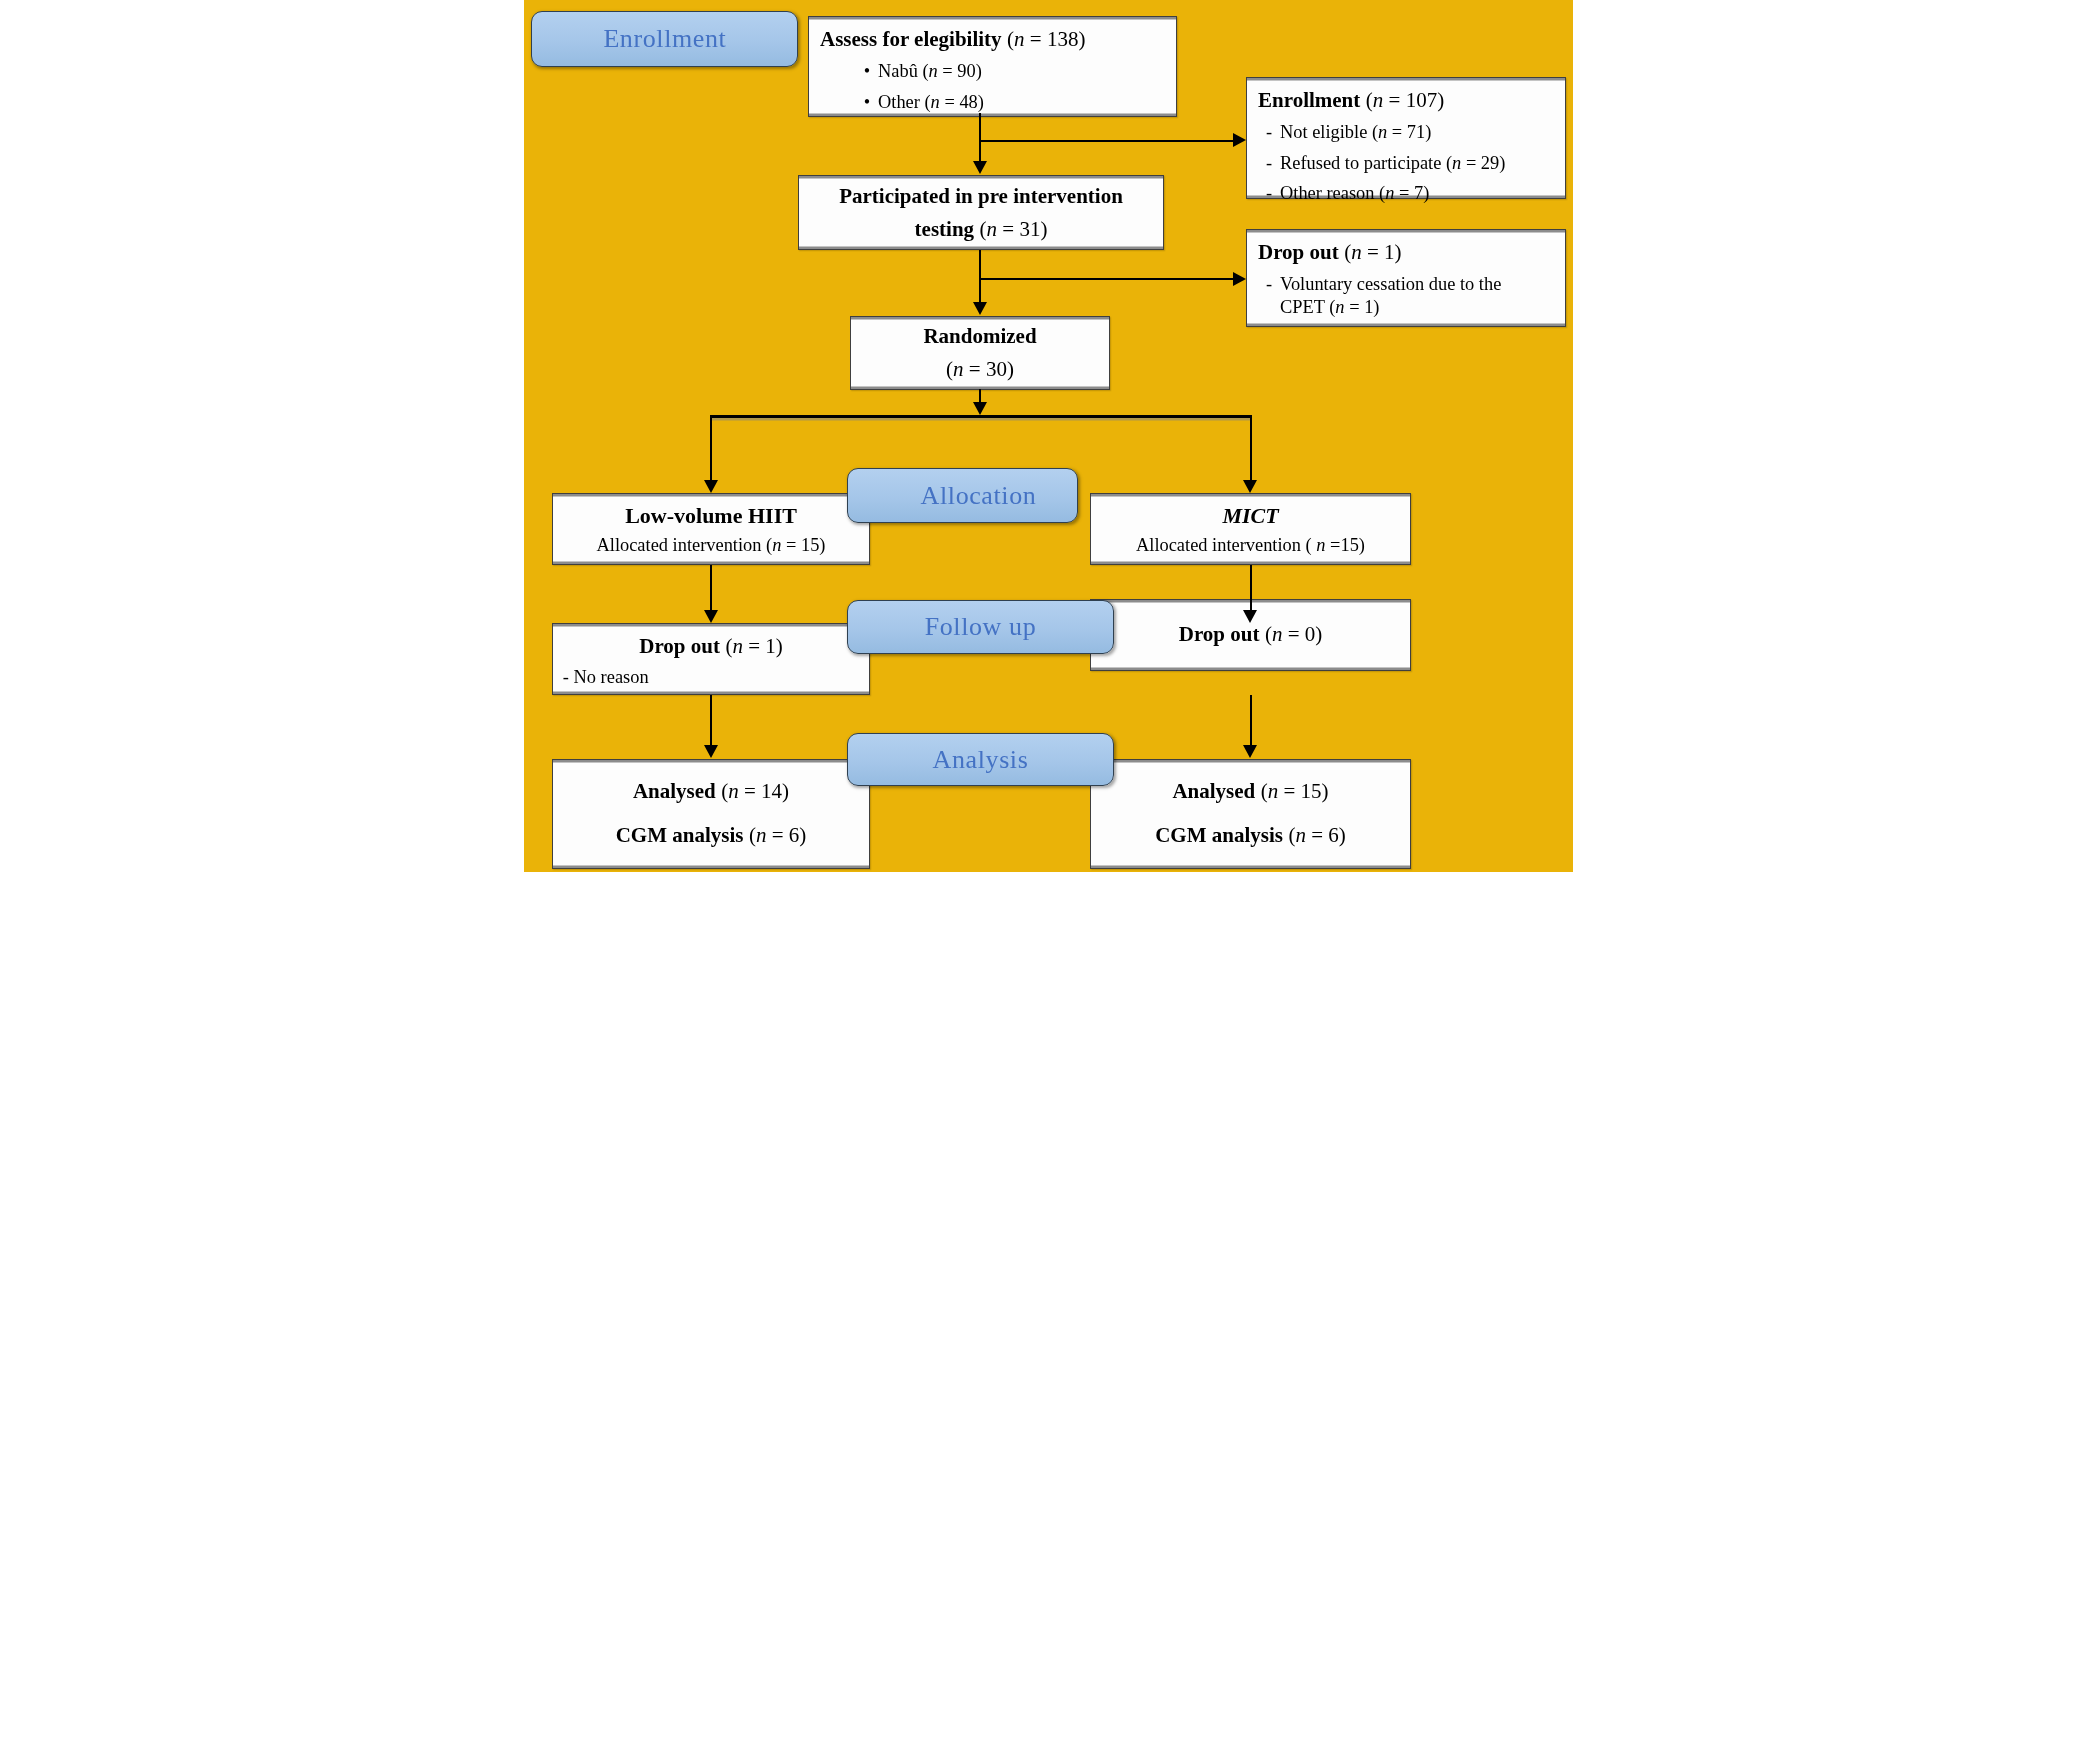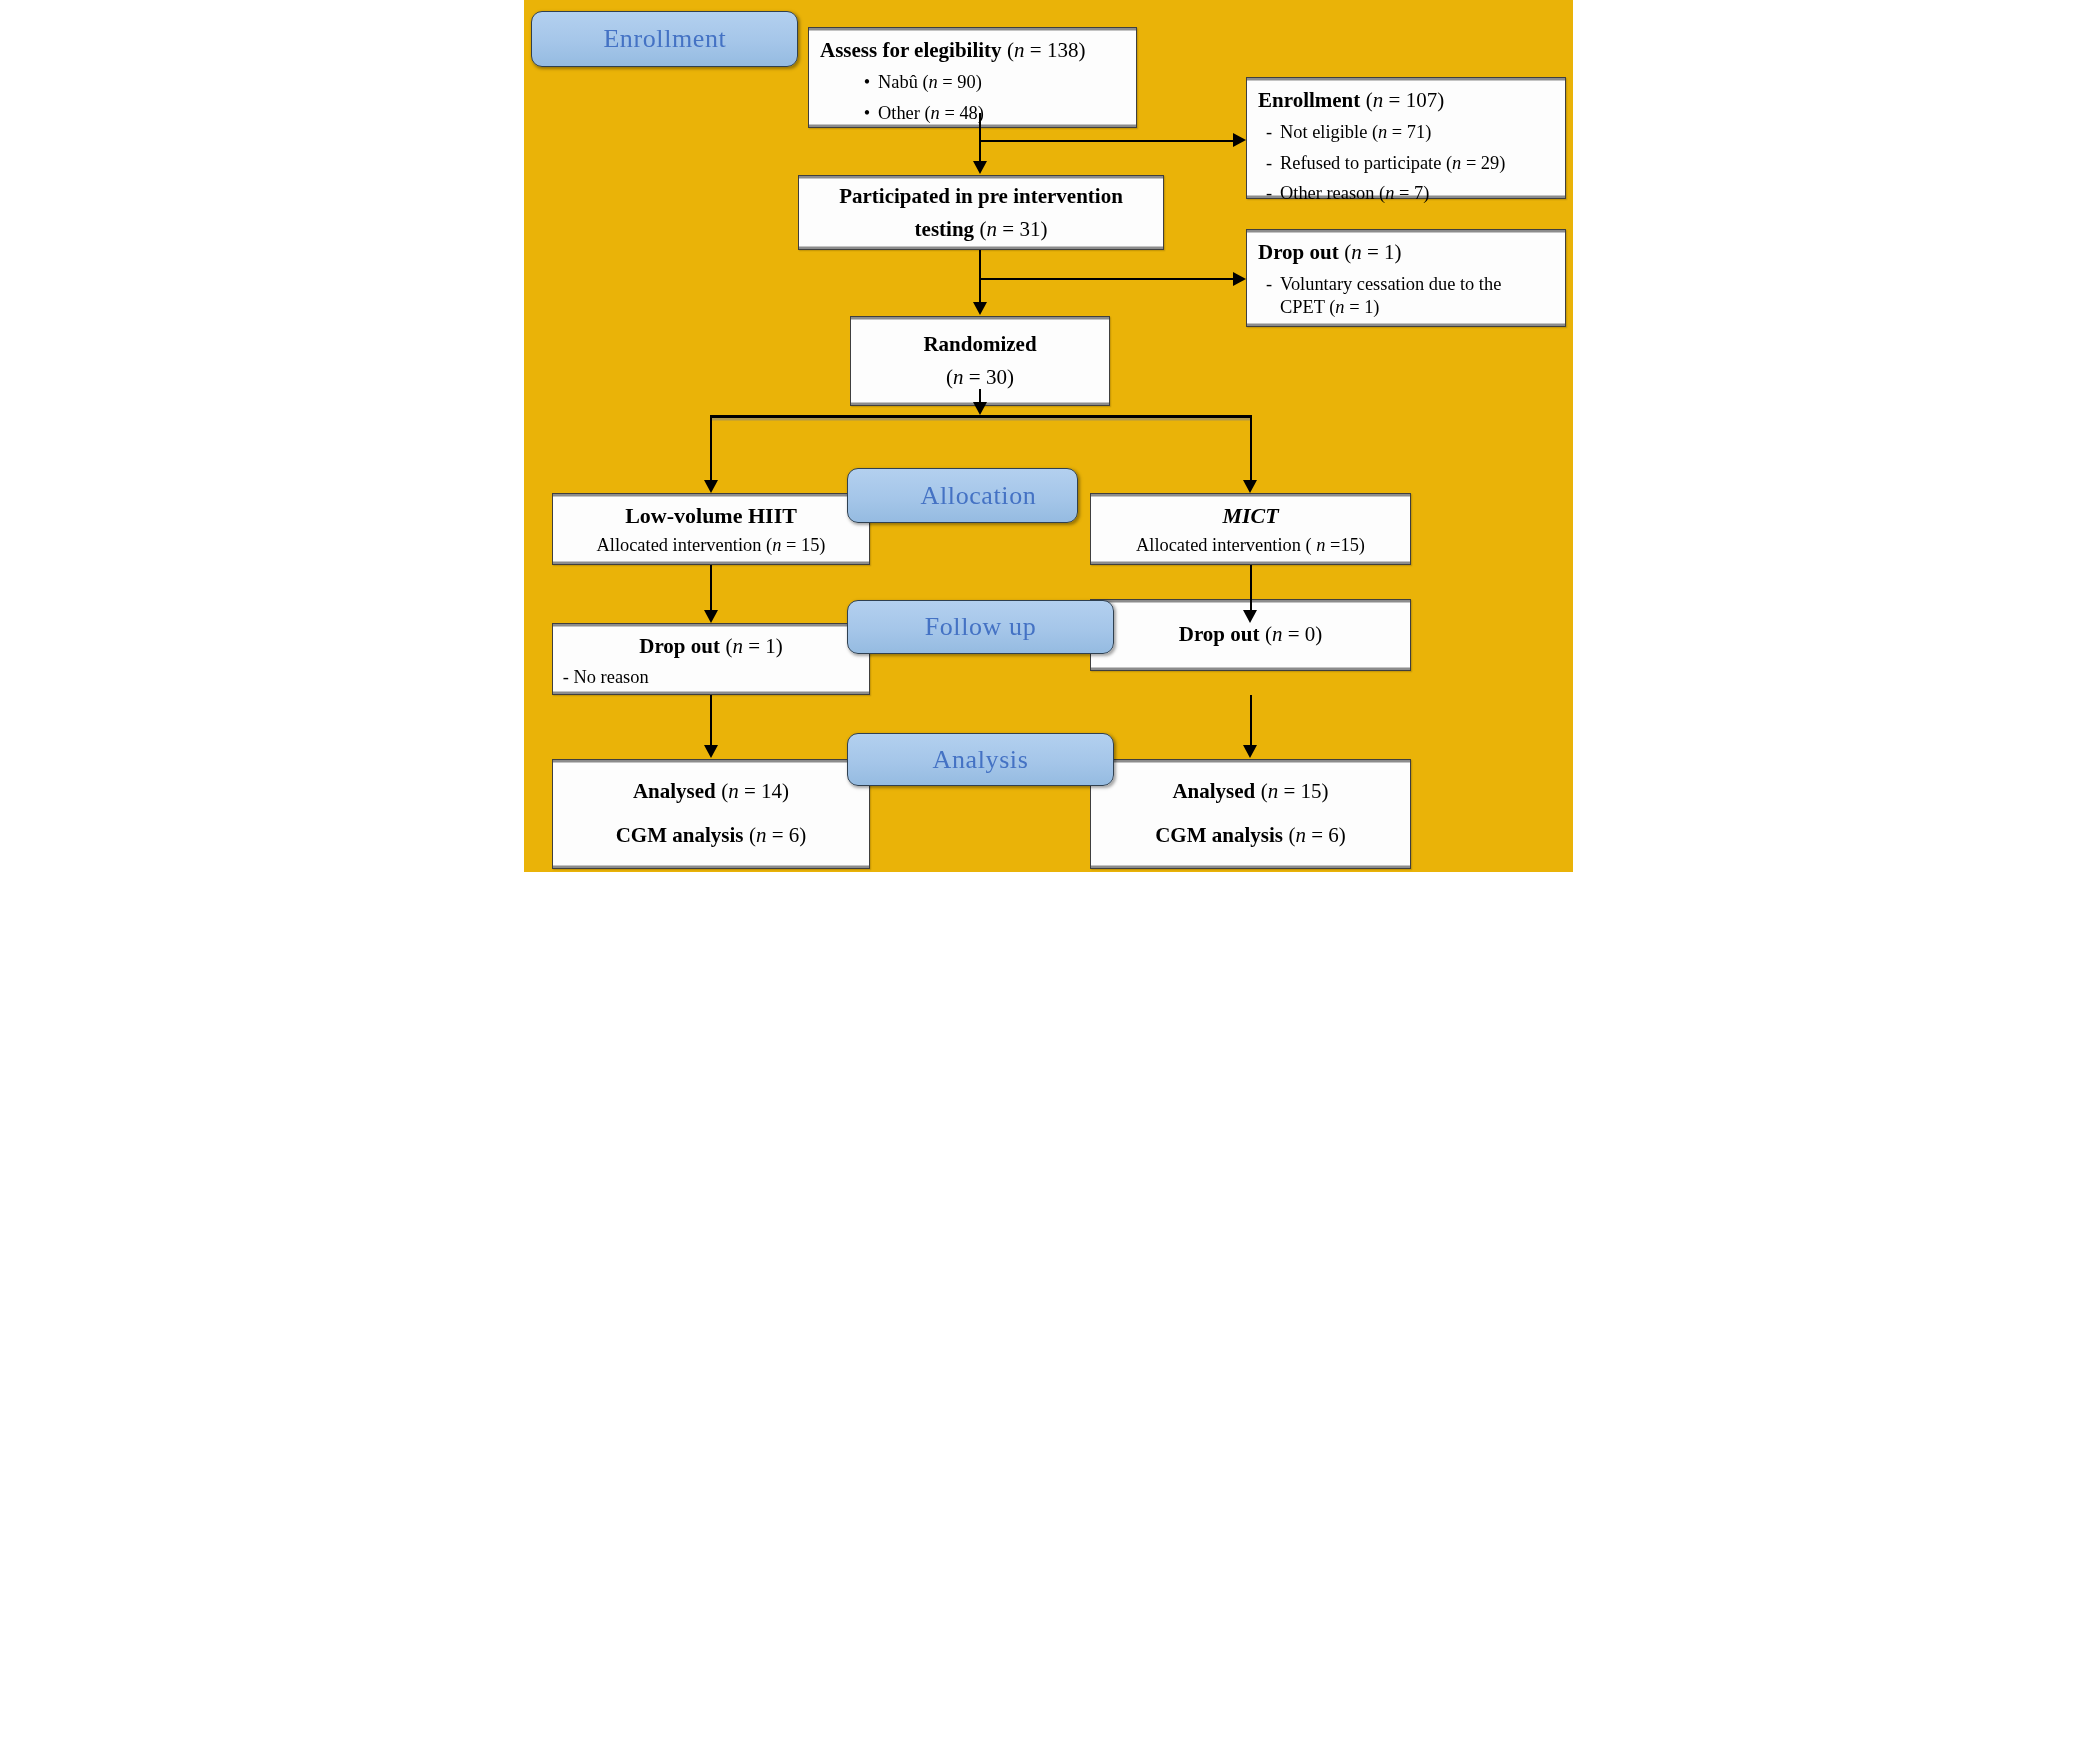--- a/index.html
+++ b/index.html
@@ -46,21 +46,21 @@
     border-left:13.5px solid var(--arrow,#000);}
   i{font-style:italic;}
 </style>
 </head>
 <body>
 
 <div class="canvas">
 
   <div class="stage" style="left:7.4px;top:11px;width:267px;height:56px;">Enrollment</div>
 
-  <div class="box pad" style="left:284px;top:27px;width:329px;height:101px;">
+  <div class="box pad" style="left:284px;top:16px;width:369px;height:101px;">
     <div class="t">
       <b>Assess for elegibility</b><span class="nn">(<i>n</i> = 138)</span>
     </div>
     <div class="item" style="padding-left:36px;">
       <span class="marker">•</span>
       <span class="itext">Nabû (<i>n</i> = 90)</span>
     </div>
     <div class="item" style="padding-left:36px;">
       <span class="marker">•</span>
       <span class="itext">Other (<i>n</i> = 48)</span>
@@ -94,21 +94,21 @@
   <div class="box pad" style="left:722px;top:229px;width:320px;height:98px;">
     <div class="t">
       <b>Drop out</b><span class="nn">(<i>n</i> = 1)</span>
     </div>
     <div class="item">
       <span class="marker">-</span>
       <span class="itext" style="max-width:248px;">Voluntary cessation due to the CPET (<i>n</i> = 1)</span>
     </div>
   </div>
 
-  <div class="box center" style="left:326px;top:316px;width:260px;height:90px;">
+  <div class="box center" style="left:326px;top:316px;width:260px;height:74px;">
     <div class="t"><b>Randomized</b></div>
     <div class="t" style="margin-top:6.1px;"><span>(<i>n</i> = 30)</span></div>
   </div>
 
   <div class="stage" style="left:323px;top:468px;width:231px;height:55px;padding-left:32px;">Allocation</div>
 
   <div class="box center" style="left:28px;top:493px;width:318px;height:72px;padding:4.9px 6.1px;">
     <div class="t" style="font-size:22px;"><b>Low-volume HIIT</b></div>
     <div class="note" style="margin-top:4.9px;">Allocated intervention (<i>n</i> = 15)</div>
   </div>

